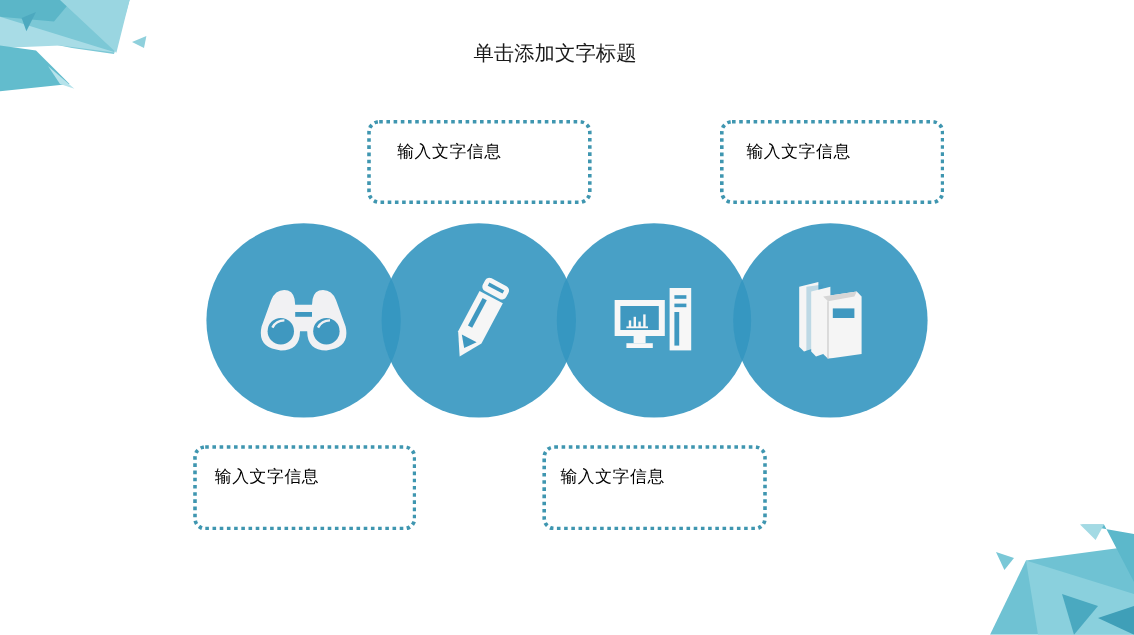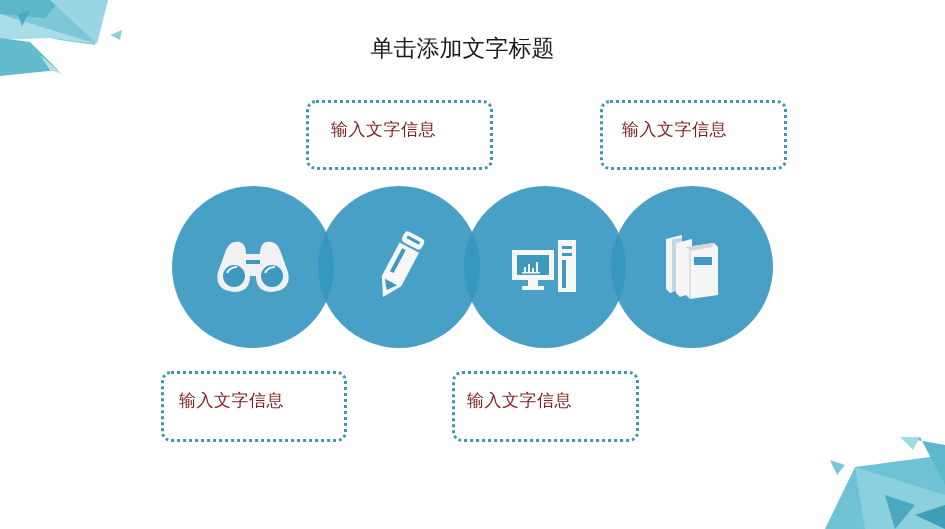--- a/index.html
+++ b/index.html
@@ -4,36 +4,36 @@
 <style>
   html, body { margin:0; padding:0; }
   body {
     width:945px; height:529px; position:relative; overflow:hidden;
     background:#ffffff;
     font-family: "DejaVu Sans", "Liberation Sans", sans-serif;
   }
   .deco { position:absolute; }
   .title {
     position:absolute; left:0; width:925px; top:33px;
-    text-align:center; font-size:23px; color:#1a1a1a;
+    text-align:center; font-size:17px; color:#1a1a1a;
   }
   .circle {
     position:absolute; width:162px; height:162px; top:186px;
     border-radius:50%; background:rgba(52,150,192,0.9);
     display:flex; align-items:center; justify-content:center;
   }
   .circle svg { display:block; }
   .box {
     position:absolute; width:180px; height:66px;
     border:3px dotted #3f96b0; border-radius:10px; box-sizing:border-box;
     background:#fff;
   }
   .box span {
     position:absolute; left:20px; top:15px;
-    font-size:17px; color:#7f1d1d; letter-spacing:0.5px;
+    font-size:14px; color:#000000; letter-spacing:0.5px;
   }
 </style>
 </head>
 <body>
 
 <svg class="deco" style="left:0;top:0" width="130" height="85" viewBox="0 0 130 85">
   <polygon points="0,0 108,0 95,45 60,40 0,28" fill="#7cc8d6"></polygon>
   <polygon points="0,0 60,0 45,18 0,14" fill="#5bb6c8"></polygon>
   <polygon points="50,0 108,0 97,44" fill="#9ad6e1"></polygon>
   <polygon points="0,14 97,44 50,38 0,40" fill="#a8dce6"></polygon>

